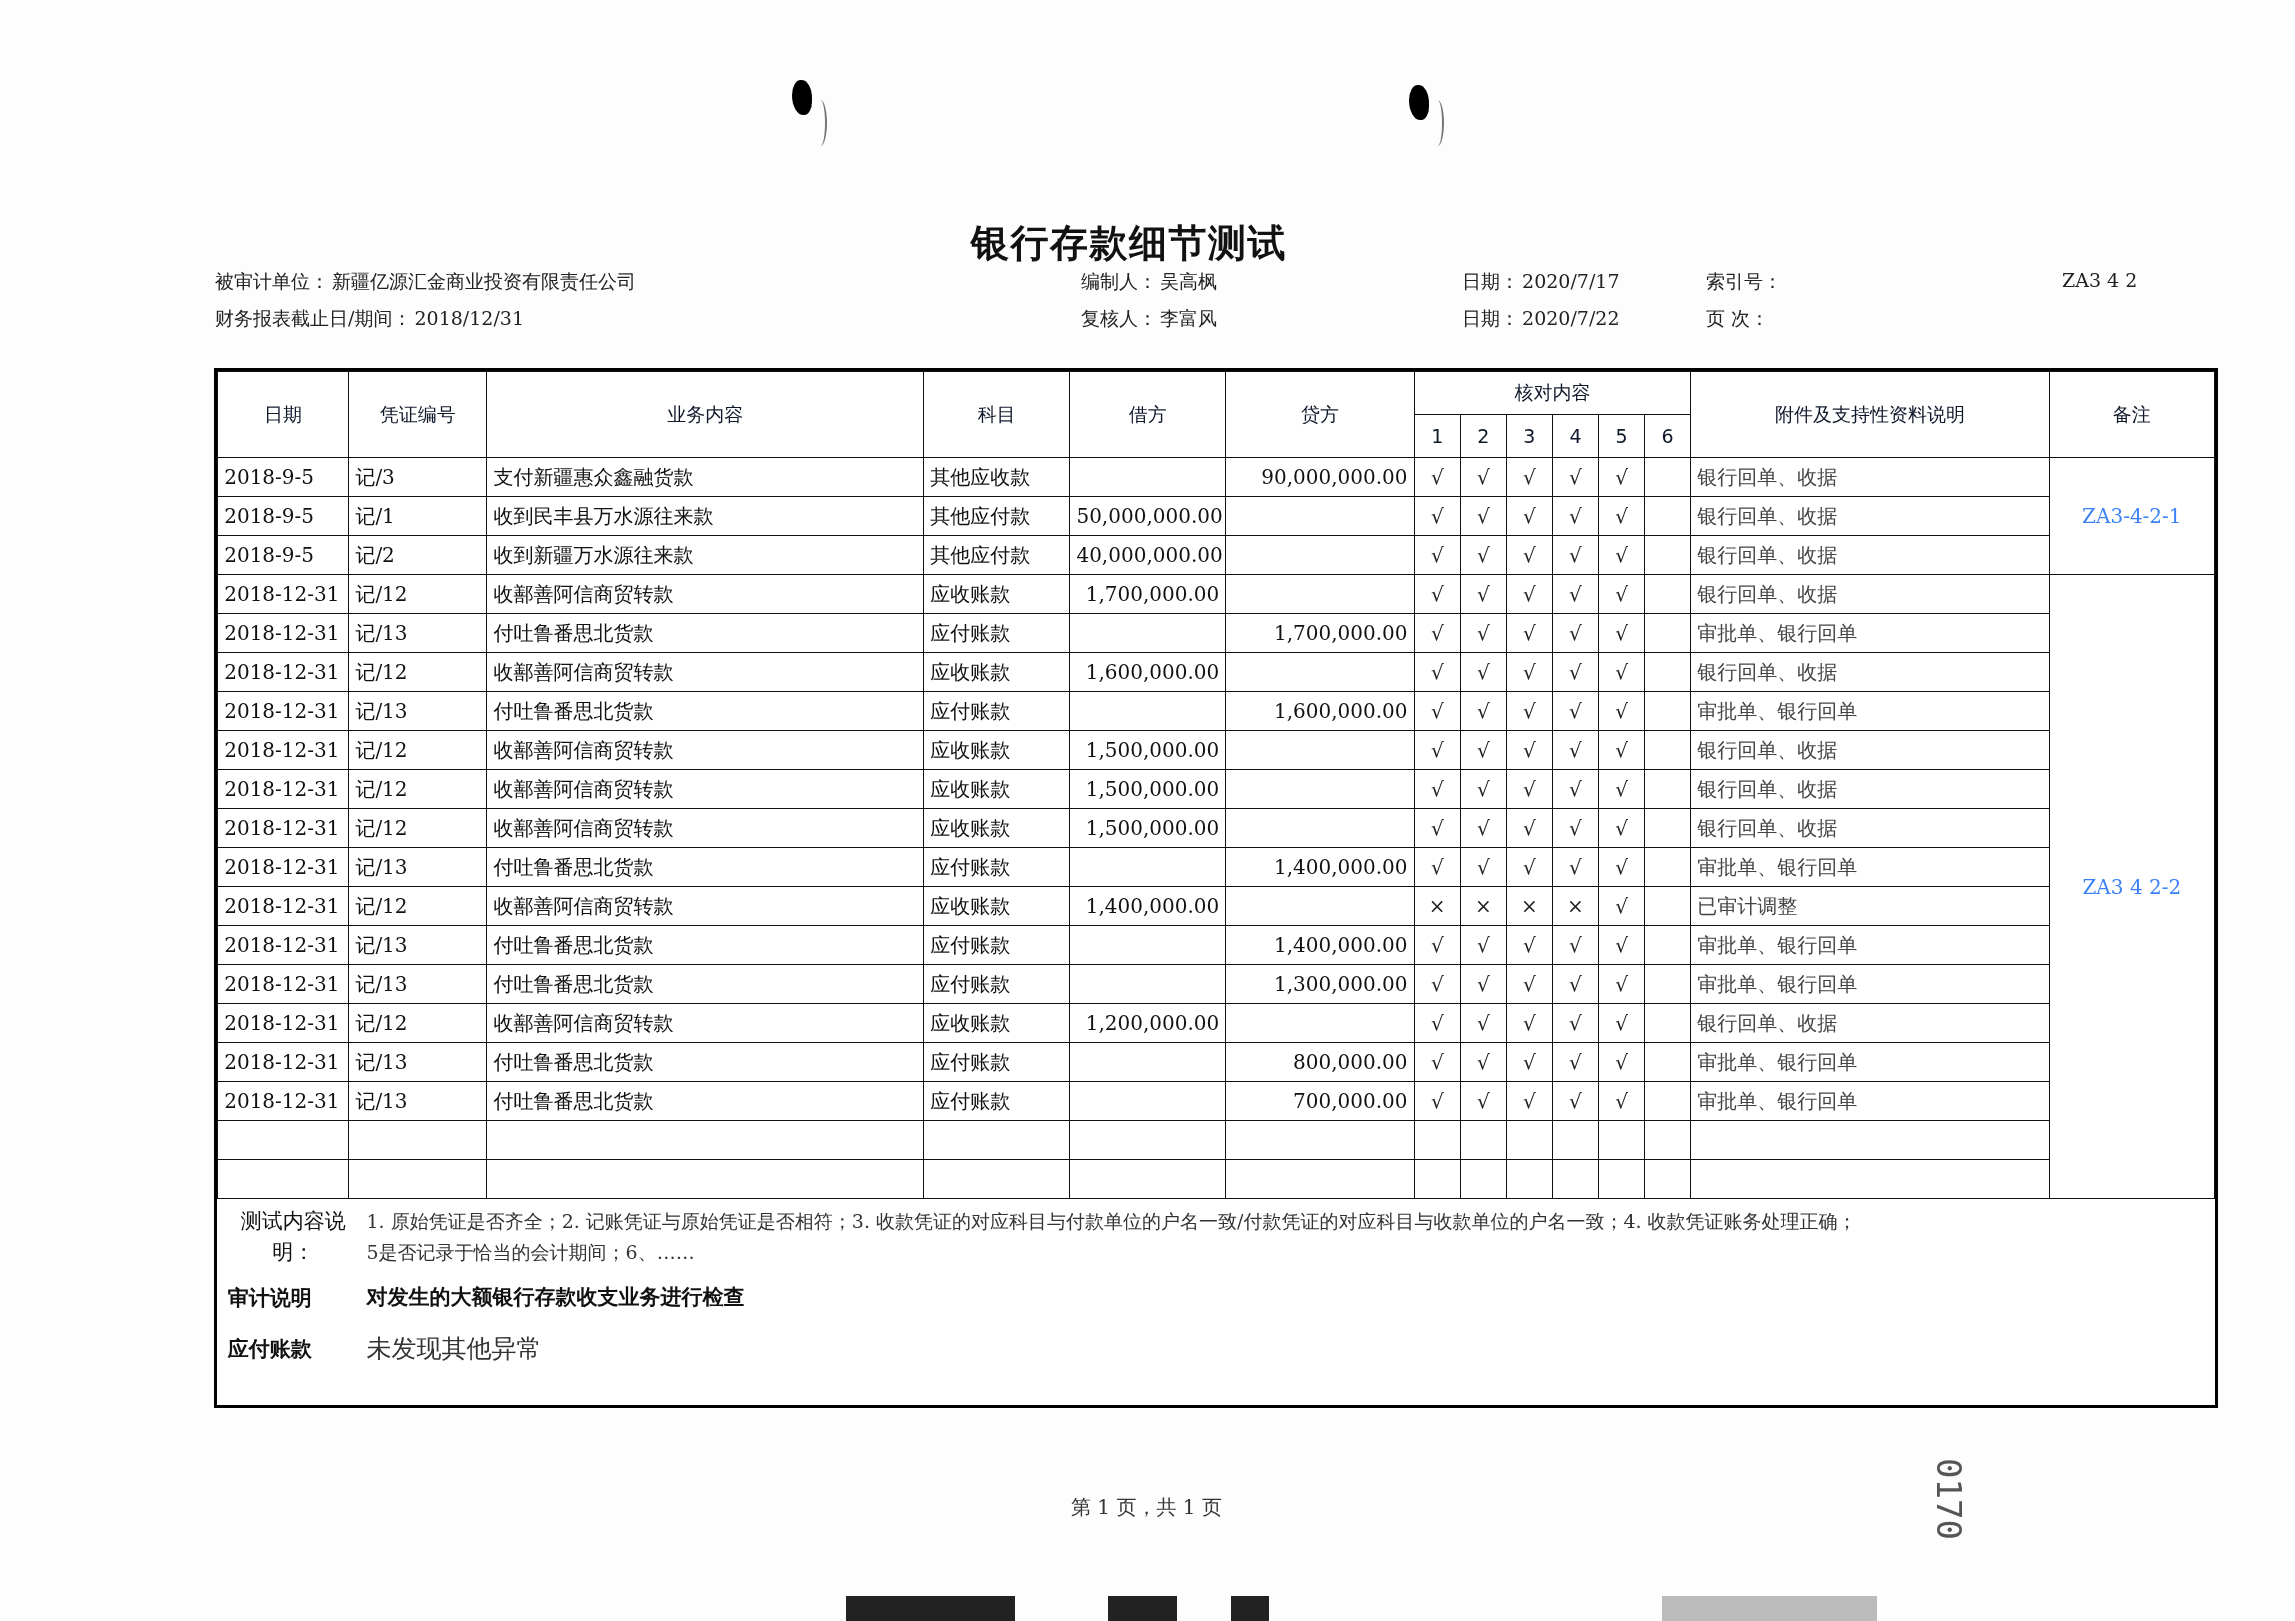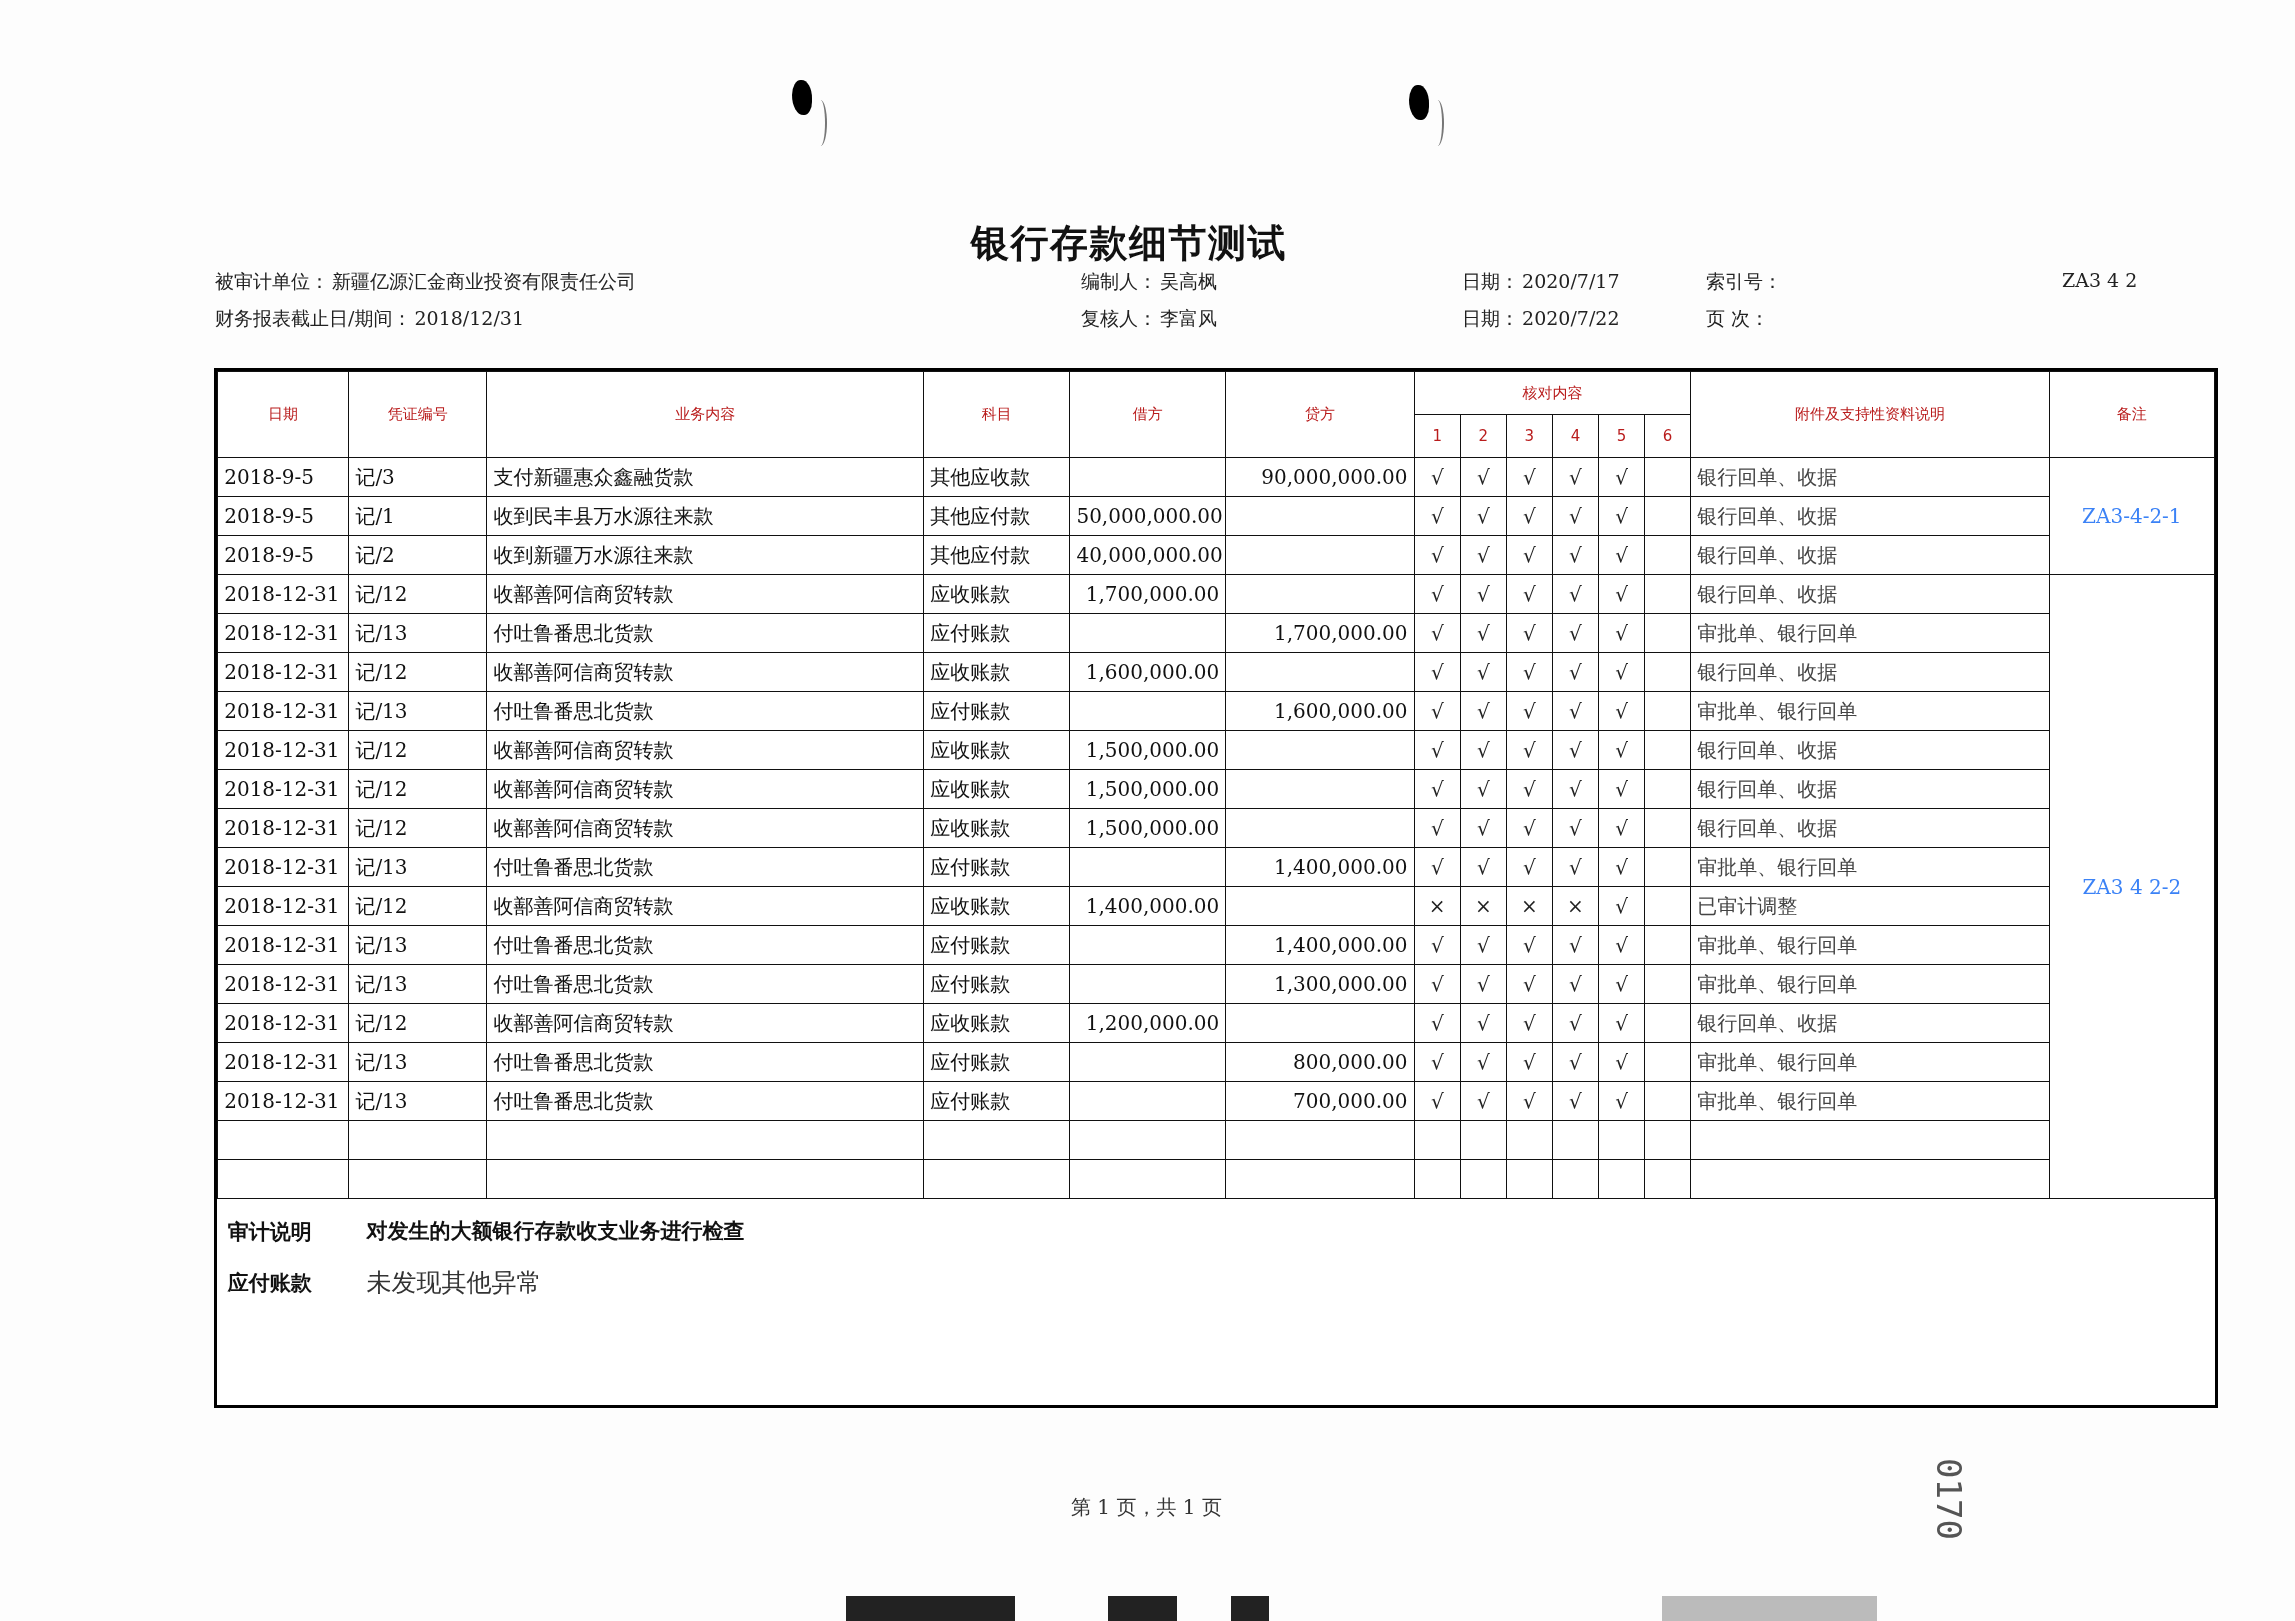--- a/index.html
+++ b/index.html
@@ -8,21 +8,21 @@
     font-family:"DejaVu Serif", "Liberation Serif", serif; color:#111;
   }
   .punch { position:absolute; width:20px; height:35px; background:#000; border-radius:45% 55% 40% 60%; }
   .punch-arc { position:absolute; width:10.8px; height:46px; border-right:2.3px solid #777; border-radius:0 50% 50% 0; }
   .title { position:absolute; left:971px; top:218px; font-size:38px; font-weight:bold; letter-spacing:1.5px; font-family:"DejaVu Sans", sans-serif; }
   .meta { position:absolute; font-size:19px; color:#222; white-space:nowrap; }
   .meta .lbl { margin-right:3.1px; }
   .sheet { position:absolute; left:214px; top:368px; width:2004px; height:1040px; border:3.8px solid #000; box-sizing:border-box; background:#fff; }
   table.grid { border-collapse:collapse; table-layout:fixed; width:100%; }
   table.grid td, table.grid th { border:1.5px solid #111; font-weight:normal; font-size:20px; padding:0 6.2px; white-space:nowrap; overflow:hidden; }
-  table.grid th { height:42px; text-align:center; color:#b91c1c; font-family:"DejaVu Sans", sans-serif; font-size:15px; }
+  table.grid th { height:42px; text-align:center; color:#0f172a; font-family:"DejaVu Sans", sans-serif; font-size:19px; }
   table.grid tr.data td { height:38px; }
   .c-date { text-align:left; }
   .c-amt { text-align:right; }
   .c-chk { text-align:center; padding:0 !important; font-size:18.5px; color:#222; }
   .c-att { color:#444; font-family:"DejaVu Sans", sans-serif; font-size:19px;margin-left:24px; }
   .c-rem { text-align:center; color:#3b82f6; font-size:19px; vertical-align:middle;margin-left:16px; }
   .notes { position:absolute; left:0; right:0; top:835px; padding:0 10.8px; }
   .note-row { display:flex; align-items:flex-start; }
   .note-lbl { width:131px; font-size:21px; font-family:"DejaVu Sans", sans-serif; }
   .note-lbl.bold { font-weight:bold; }
@@ -388,20 +388,30 @@
           <td></td>
           <td></td>
           <td></td>
           <td></td>
           <td></td>
         </tr>
       </tbody>
   </table>
 
   <div class="notes">
+    <div class="note-row" style="height:66px;">
+      <div class="note-lbl" style="line-height:31px;text-align:center;">
+        <div>测试内容说</div>
+        <div>明：</div>
+      </div>
+      <div class="note-txt" style="margin-left:7.7px;">
+        <div>1. 原始凭证是否齐全；2. 记账凭证与原始凭证是否相符；3. 收款凭证的对应科目与付款单位的户名一致/付款凭证的对应科目与收款单位的户名一致；4. 收款凭证账务处理正确；</div>
+        <div>5是否记录于恰当的会计期间；6、……</div>
+      </div>
+    </div>
     <div class="note-row" style="height:51px;align-items:center;">
       <div class="note-lbl bold">审计说明</div>
       <div class="note-txt bold" style="margin-left:7.7px;">对发生的大额银行存款收支业务进行检查</div>
     </div>
     <div class="note-row" style="height:51px;align-items:center;">
       <div class="note-lbl bold">应付账款</div>
       <div class="note-txt" style="margin-left:7.7px;font-size:25px;">未发现其他异常</div>
     </div>
   </div>
 </div>

